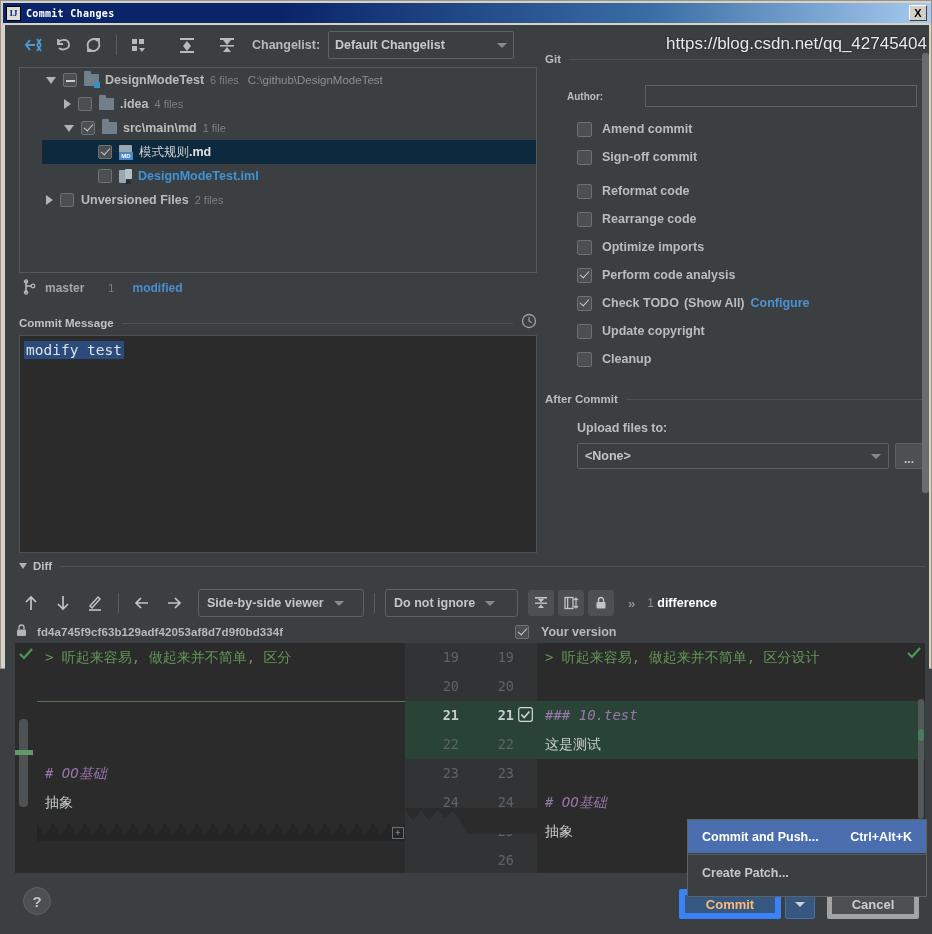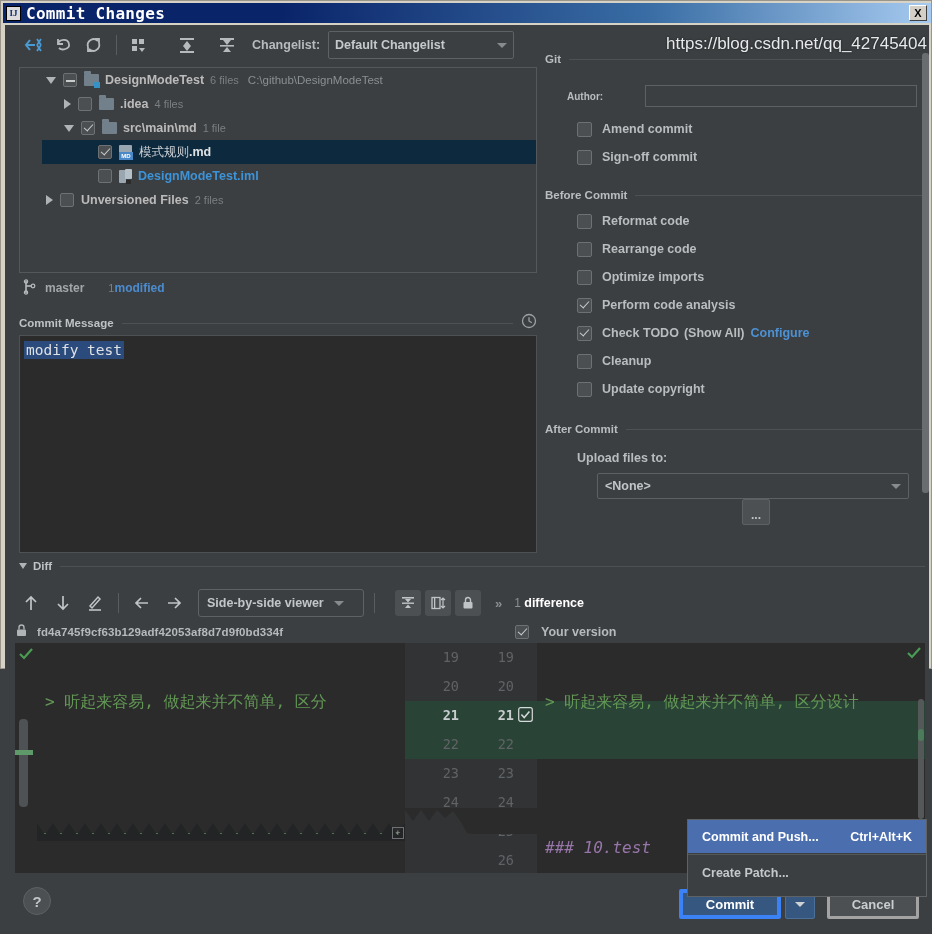--- a/index.html
+++ b/index.html
@@ -33,21 +33,21 @@
     color: #11306b;
     font-size: 9px; font-weight: bold;
     font-family: "Liberation Serif", serif;
     display: flex; align-items: center; justify-content: center;
     line-height: 1;
     flex: 0 0 auto;
   }
   .tb-title {
     color: #ffffff;
     font-family: "DejaVu Sans Mono", monospace;
-    font-size: 16px;
+    font-size: 10px;
     font-weight: bold;
     margin-left: 5px;
     letter-spacing: 0.3px;
     white-space: nowrap;
   }
   .tb-spacer { flex: 1 1 auto; }
   .tb-close {
     width: 18px; height: 16px;
     background: #d4d0c8;
     border: 1px solid #ffffff;
@@ -210,21 +210,21 @@
 
   
   .branchline {
     position: absolute; left: 18px; top: 252px;
     display: flex; align-items: center; font-size: 12px;
     height: 22px;
   }
   .branch-ico { margin-right: 8px; }
   .branch-name { font-weight: bold; color: #a3a7aa; }
   .mod-count { margin-left: 24px; color: #7c8084; font-size: 11px;}
-  .mod-text { color: #4b8bcf; font-weight: bold; font-size: 12px; margin-left: 0;}
+  .mod-text { color: #4b8bcf; font-weight: bold; font-size: 12px; margin-left: 18px;}
 
   
   .cm-header {
     position: absolute; left: 14px; top: 288px;
     width: 518px; height: 20px;
     display: flex; align-items: center;
   }
   .cm-title { font-size: 11.5px; font-weight: bold; color: #bfc3c5; white-space: nowrap;}
   .cm-rule { flex: 1 1 auto; height: 1px; background: #4e5153; margin: 0 8px; }
   .clock-ico { flex: 0 0 auto; }
@@ -269,21 +269,21 @@
     margin-left: 32px; height: 28px;
     font-size: 12.5px; font-weight: bold; color: #b9bdbf;
   }
   .opt-row .cbx { width: 15px; height: 15px; margin-right: 10px; }
   .link-blue { color: #4d91d4; font-weight: bold; }
 
   .upload-label {
     margin-left: 32px; margin-top: 16px;
     font-size: 12.5px; font-weight: bold; color: #b9bdbf;
   }
-  .upload-row { display: flex; align-items: center; margin-left: 32px; margin-top: 8px; flex-direction: column;}
+  .upload-row { display: flex; align-items: center; margin-left: 32px; margin-top: 8px;}
   .upload-combo {
     width: 312px; height: 26px;
     background: #3c3f41;
     border: 1px solid #5d6163;
     border-radius: 2px;
     display: flex; align-items: center; justify-content: space-between;
     padding: 0 7px;
     font-size: 12.5px; font-weight: bold; color: #c2c5c7;
   }
   .ellipsis-btn {
@@ -376,24 +376,23 @@
   .dv-nums {
     flex: 0 0 132px; width: 132px; background: #313335; position: relative;
     overflow: hidden;
   }
   .dv-right {
     position: relative; flex: 1 1 auto; background: #2b2b2b; overflow: hidden;
   }
   .code-line {
     height: 29px; line-height: 29px;
     font-family: "DejaVu Sans Mono", monospace;
-    font-size: 16px;
+    font-size: 14px;
     white-space: nowrap;
     padding-left: 8px;
-    margin-top: 44px;
   }
   .cl-quote { color: #629755; }
   .cl-head { color: #9876aa; font-style: italic; }
   .cl-plain { color: #c8cdd0; }
   .numcol {
     position: absolute; top: 0; width: 54px; text-align: right;
     font-family: "DejaVu Sans Mono", monospace; font-size: 13.5px;
   }
   .numline { height: 29px; line-height: 29px; color: #606366; }
   .numline.hl { color: #c8cdd0; font-weight: bold; }
@@ -435,35 +434,35 @@
   .help-btn {
     position: absolute; left: 18px; top: 14px;
     width: 28px; height: 28px; border-radius: 50%;
     background: #4c5052; border: 1px solid #5d6163;
     display: flex; align-items: center; justify-content: center;
     color: #c1c5c7; font-size: 15px; font-weight: bold;
   }
   .commit-btn {
     position: absolute; right: 148px; top: 16px;
     width: 102px; height: 30px;
-    background: #365880; border: 4px solid #3b82f6; border-radius: 2px;
-    color: #ffffff; font-size: 13px; font-weight: bold;
+    background: #365880; border: 6px solid #3b82f6; border-radius: 2px;
+    color: #fdba74; font-size: 13px; font-weight: bold;
     display: flex; align-items: center; justify-content: center;
   }
   .commit-arrow {
     position: absolute; right: 114px; top: 16px;
     width: 30px; height: 30px;
     background: #365880; border: 1px solid #4a7099; border-radius: 2px;
     display: flex; align-items: center; justify-content: center;
   }
   .commit-arrow .caret-dn { border-top-color: #cdd2d5; }
   .cancel-btn {
     position: absolute; right: 10px; top: 16px;
     width: 92px; height: 30px;
-    background: #4c5052; border: 3px solid #a3a3a3; border-radius: 2px;
+    background: #4c5052; border: 5px solid #a3a3a3; border-radius: 2px;
     color: #c9cdcf; font-size: 13px; font-weight: bold;
     display: flex; align-items: center; justify-content: center;
   }
   .watermark {
     position: absolute; right: 4px; top: 33px;
     font-size: 17px; color: #e7eaec;
     font-family: "Liberation Sans", sans-serif;
     z-index: 60;
     text-shadow: 0 0 2px rgba(0,0,0,0.7);
     white-space: nowrap;
@@ -635,24 +634,20 @@
 
       <div class="opt-row" style="margin-top:8px">
         <span class="cbx"></span>
         <span>Amend commit</span>
       </div>
       <div class="opt-row">
         <span class="cbx"></span>
         <span>Sign-off commit</span>
       </div>
 
-      <div class="sect-head" style="margin-top:18px">
-        <span class="sect-title">Before Commit</span>
-        <span class="sect-rule"></span>
-      </div>
 
       <div class="opt-row" style="margin-top:6px">
         <span class="cbx"></span>
         <span>Reformat code</span>
       </div>
       <div class="opt-row">
         <span class="cbx"></span>
         <span>Rearrange code</span>
       </div>
       <div class="opt-row">
@@ -664,25 +659,25 @@
         <span>Perform code analysis</span>
       </div>
       <div class="opt-row">
         <span class="cbx checked"></span>
         <span>Check TODO</span>
         <span style="margin-left:5px">(Show All)</span>
         <span class="link-blue" style="margin-left:6px">Configure</span>
       </div>
       <div class="opt-row">
         <span class="cbx"></span>
+        <span>Update copyright</span>
+      </div>
+      <div class="opt-row">
+        <span class="cbx"></span>
         <span>Cleanup</span>
-      </div>
-      <div class="opt-row">
-        <span class="cbx"></span>
-        <span>Update copyright</span>
       </div>
 
       <div class="sect-head" style="margin-top:20px">
         <span class="sect-title">After Commit</span>
         <span class="sect-rule"></span>
       </div>
 
       <div class="upload-label">Upload files to:</div>
       <div class="upload-row">
         <div class="upload-combo">
@@ -729,20 +724,24 @@
       <div class="dtb-icon">
         <svg width="20" height="20" viewBox="0 0 20 20">
           <path d="M4 10h12M11 5l5 5-5 5" stroke="#c0c4c6" stroke-width="1.7" fill="none"></path>
         </svg>
       </div>
       <div class="combo" style="margin-left:8px;width:166px">
         <span>Side-by-side viewer</span>
         <span class="caret-dn"></span>
       </div>
       <div class="vsep" style="margin:0 10px"></div>
+      <div class="combo" style="width:133px">
+        <span>Do not ignore</span>
+        <span class="caret-dn"></span>
+      </div>
       <div class="sqbtn" style="margin-left:10px">
         <svg width="16" height="16" viewBox="0 0 16 16">
           <rect x="2" y="2" width="12" height="1.6" fill="#c0c4c6"></rect>
           <path d="M8 7.5L11 4H5z" fill="#c0c4c6"></path>
           <rect x="2" y="7.5" width="12" height="1.4" fill="#c0c4c6"></rect>
           <path d="M8 9.5L11 13H5z" fill="#c0c4c6"></path>
         </svg>
       </div>
       <div class="sqbtn">
         <svg width="16" height="16" viewBox="0 0 16 16">

